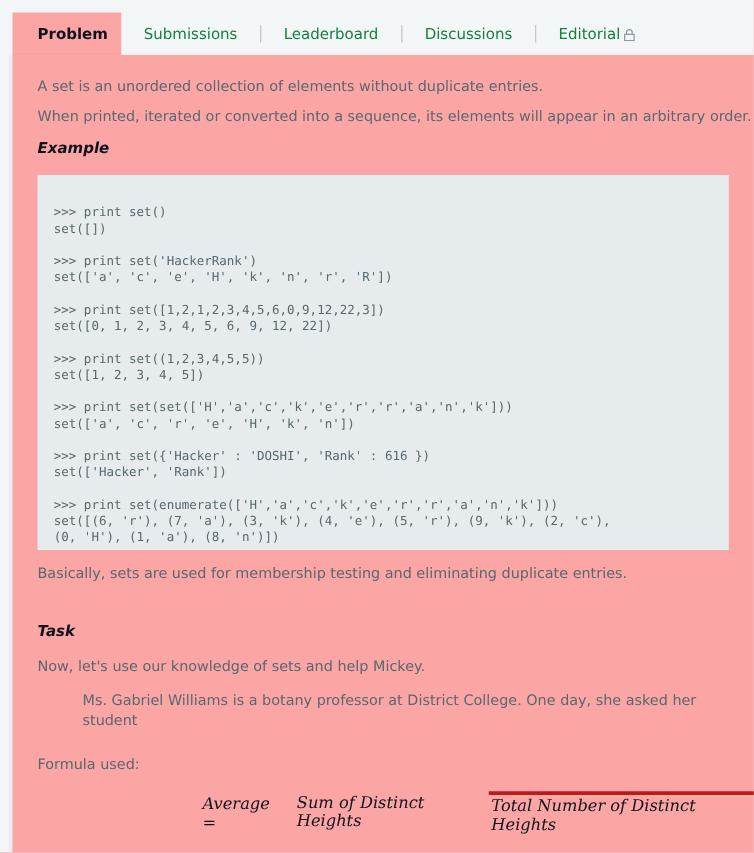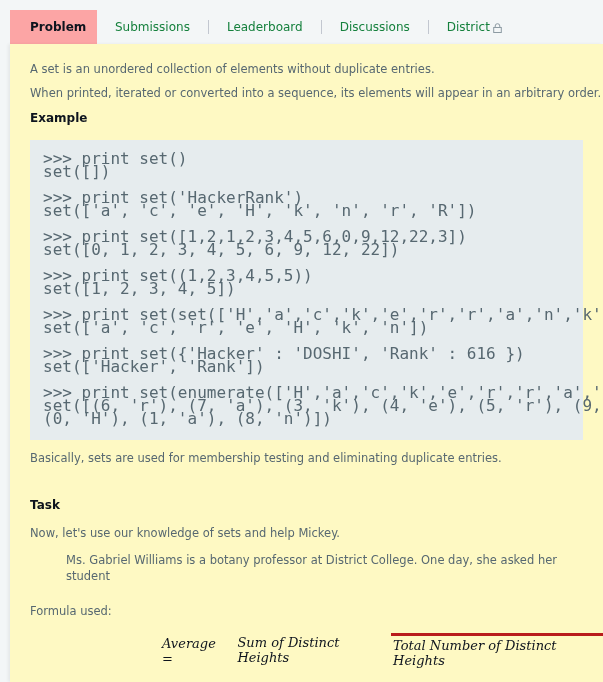--- a/index.html
+++ b/index.html
@@ -20,33 +20,33 @@
     cursor: pointer; white-space: nowrap;
   }
   .tab.active {
     background: #fca5a5; color: #0e141e; font-weight: bold;
     width: 87px; box-sizing: border-box; padding-left: 20px;
   }
   .tab-sep { width: 1px; height: 14px; background: #c2c7d0; }
   .lock-icon { display: inline-block; width: 9px; height: 10px; margin-left: 3px; vertical-align: -1px; }
   .panel {
     position: absolute; left: 10px; top: 44px; right: 0; bottom: 0;
-    background: #fef9c3; padding: 0 20px;
+    background: #fca5a5; padding: 0 20px;
     box-shadow: -2px 0 3px rgba(0,0,0,0.06);
   }
   p { font-size: 11.5px; line-height: 16px; margin: 0; color: #576871; }
   .p1 { position: absolute; top: 17px; left: 20px; }
   .p2 { position: absolute; top: 41px; left: 20px; }
-  h4 { font-size: 12px; font-weight: bold; color: #0e141e; margin: 0; }
+  h4 { font-size: 12px; font-weight: bold; color: #0e141e; margin: 0; font-style: italic; }
   .h-example { position: absolute; top: 67px; left: 20px; }
   .code {
     position: absolute; top: 96px; left: 20px; width: 553px; height: 300px;
-    background: #e6ecee; box-sizing: border-box; padding: 12px 13px;
+    background: #e6ecee; box-sizing: border-box; padding: 24px 13px;
     font-family: "DejaVu Sans Mono", "Liberation Mono", monospace;
-    font-size: 16px; line-height: 13px; color: #576871;
+    font-size: 10px; line-height: 13px; color: #576871;
   }
   .code-block { margin: 0 0 13px 0; white-space: pre; }
   .p3 { position: absolute; top: 406px; left: 20px; }
   .h-task { position: absolute; top: 454px; left: 20px; }
   .p4 { position: absolute; top: 481px; left: 20px; }
   .p5 { position: absolute; top: 508px; left: 20px; margin-left: 36px; }
   .p6 { position: absolute; top: 534px; left: 20px; }
   .p7 { position: absolute; top: 559px; left: 20px; text-align: center; }
   .formula {
     position: absolute; top: 589px; left: 152px;
@@ -70,21 +70,21 @@
   <div class="tab-sep"></div>
   <div class="tab">
       <span>Leaderboard</span>
     </div>
   <div class="tab-sep"></div>
   <div class="tab">
       <span>Discussions</span>
     </div>
   <div class="tab-sep"></div>
   <div class="tab">
-    <span>District</span>
+    <span>Editorial</span>
     <span class="lock-icon">
       <svg width="9" height="10" viewBox="0 0 9 10">
           <path d="M2.2 4.5V3a2.3 2.3 0 0 1 4.6 0v1.5" fill="none" stroke="#8d9ba3" stroke-width="1"></path>
           <rect x="0.7" y="4.5" width="7.6" height="5" fill="none" stroke="#8d9ba3" stroke-width="1"></rect>
         </svg>
     </span>
   </div>
 </div>
 
 <div class="panel">

